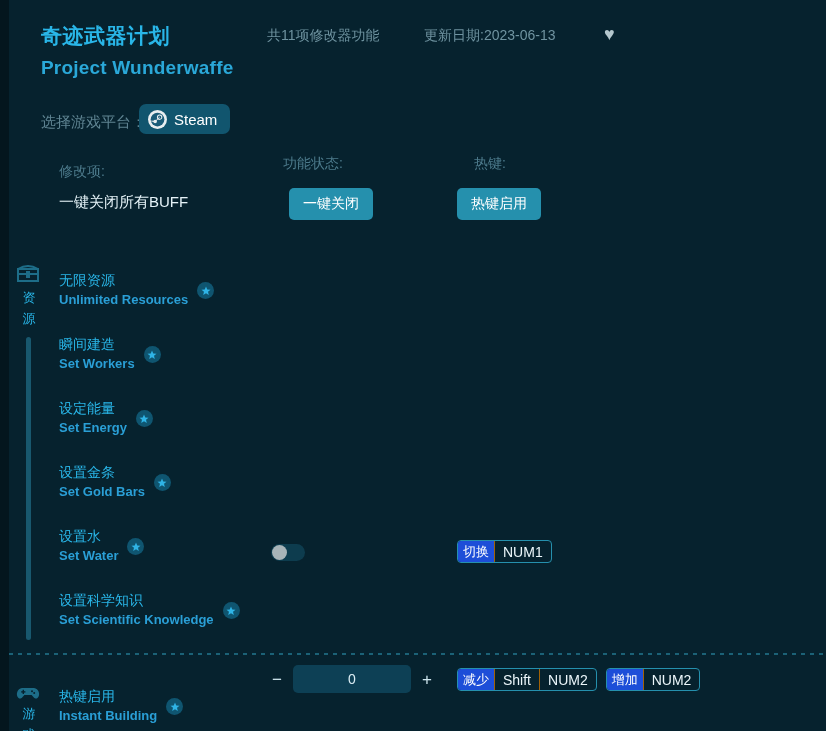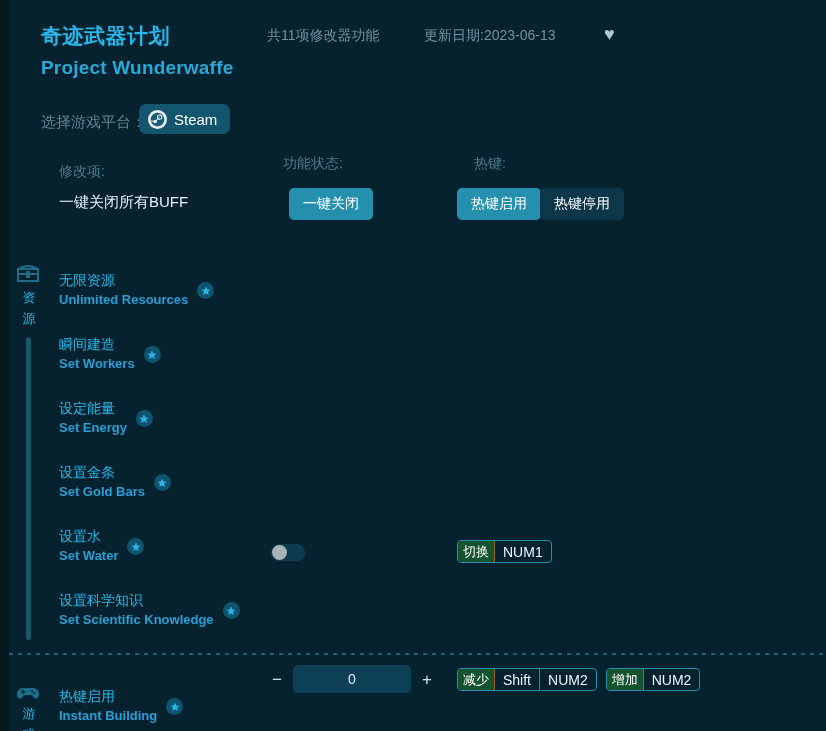--- a/index.html
+++ b/index.html
@@ -287,21 +287,21 @@
   .chip {
     display: flex;
     align-items: stretch;
     height: 23px;
     border: 1px solid #2590ad;
     border-radius: 4px;
     overflow: hidden;
     cursor: pointer;
   }
   .chip .chip-act {
-    background: #14532d;
+    background: #1d4ed8;
     color: #ffffff;
     font-size: 13px;
     padding: 0 5px;
     display: flex; align-items: center;
   }
   .chip .chip-key {
     background: transparent;
     color: #ecf7fb;
     font-size: 14px;
     padding: 0 8px;
@@ -349,21 +349,20 @@
 <div class="col-headers">
   <div class="col-h col-h-mod">修改项:</div>
   <div class="col-h col-h-state">功能状态:</div>
   <div class="col-h col-h-hotkey" style="left:474px;top:0;">热键:</div>
 </div>
 
 <div class="global-row">
   <div class="global-name">一键关闭所有BUFF</div>
   <button class="btn-primary btn-hk-on">热键启用</button>
   <button class="btn-primary btn-close-all">一键关闭</button>
-  <button class="btn-dark btn-hk-off">热键停用</button>
 </div>
 
 <div class="cat-gutter" style="top:255px;height:390px;">
   <div class="cat-icon" style="top:8px;">
     <svg viewBox="0 0 24 20">
       <rect x="2" y="6" width="20" height="12" fill="none" stroke="#1d6d88" stroke-width="2"></rect>
       <path d="M2 6 Q12 0 22 6" fill="none" stroke="#1d6d88" stroke-width="2"></path>
       <line x1="2" y1="11" x2="22" y2="11" stroke="#1d6d88" stroke-width="2"></line>
       <rect x="10" y="8" width="4" height="7" fill="#1d6d88"></rect>
     </svg>

